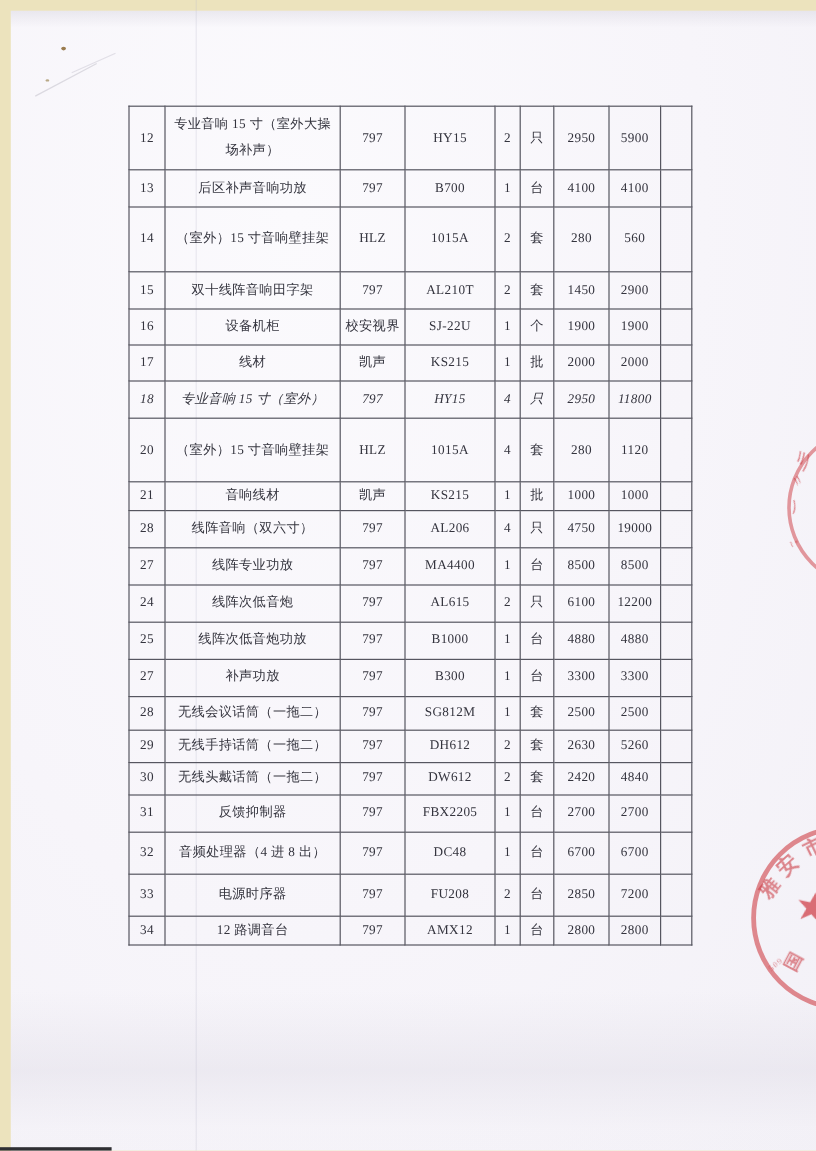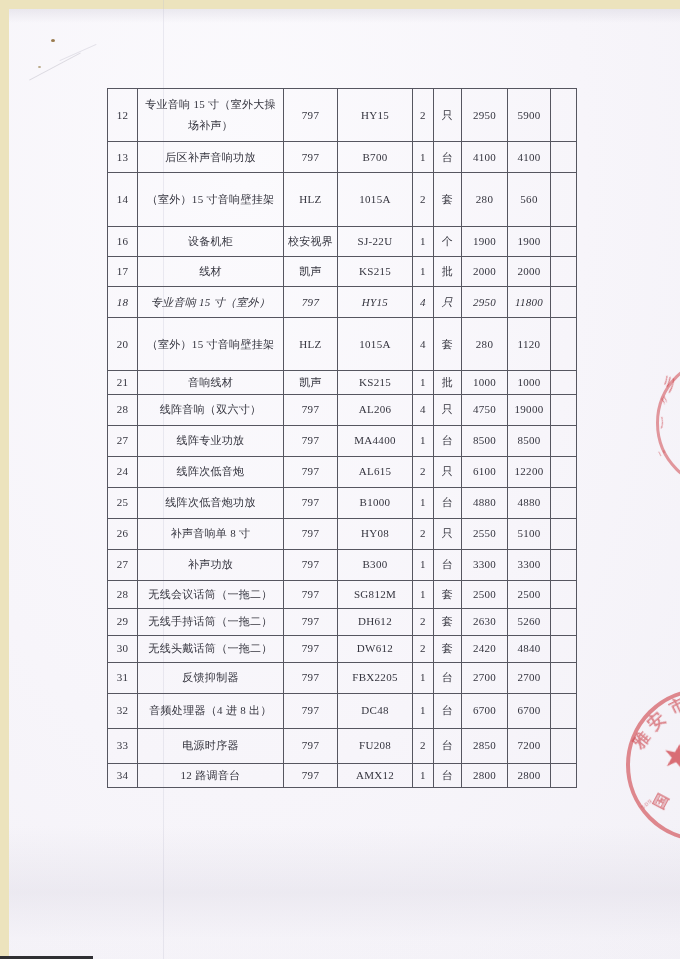--- a/index.html
+++ b/index.html
@@ -125,20 +125,31 @@
         <td>14</td>
         <td class="name-cell">（室外）15 寸音响壁挂架</td>
         <td>HLZ</td>
         <td>1015A</td>
         <td>2</td>
         <td>套</td>
         <td>280</td>
         <td>560</td>
         <td></td>
       </tr>
+      <tr style="height: 31px;">
+        <td>15</td>
+        <td class="name-cell">双十线阵音响田字架</td>
+        <td>797</td>
+        <td>AL210T</td>
+        <td>2</td>
+        <td>套</td>
+        <td>1450</td>
+        <td>2900</td>
+        <td></td>
+      </tr>
       <tr style="height: 30px;">
         <td>16</td>
         <td class="name-cell">设备机柜</td>
         <td>校安视界</td>
         <td>SJ-22U</td>
         <td>1</td>
         <td>个</td>
         <td>1900</td>
         <td>1900</td>
         <td></td>
@@ -222,31 +233,20 @@
       </tr>
       <tr style="height: 31px;">
         <td>25</td>
         <td class="name-cell">线阵次低音炮功放</td>
         <td>797</td>
         <td>B1000</td>
         <td>1</td>
         <td>台</td>
         <td>4880</td>
         <td>4880</td>
-        <td></td>
-      </tr>
-      <tr style="height: 31px;">
-        <td>26</td>
-        <td class="name-cell">补声音响单 8 寸</td>
-        <td>797</td>
-        <td>HY08</td>
-        <td>2</td>
-        <td>只</td>
-        <td>2550</td>
-        <td>5100</td>
         <td></td>
       </tr>
       <tr style="height: 31px;">
         <td>27</td>
         <td class="name-cell">补声功放</td>
         <td>797</td>
         <td>B300</td>
         <td>1</td>
         <td>台</td>
         <td>3300</td>

